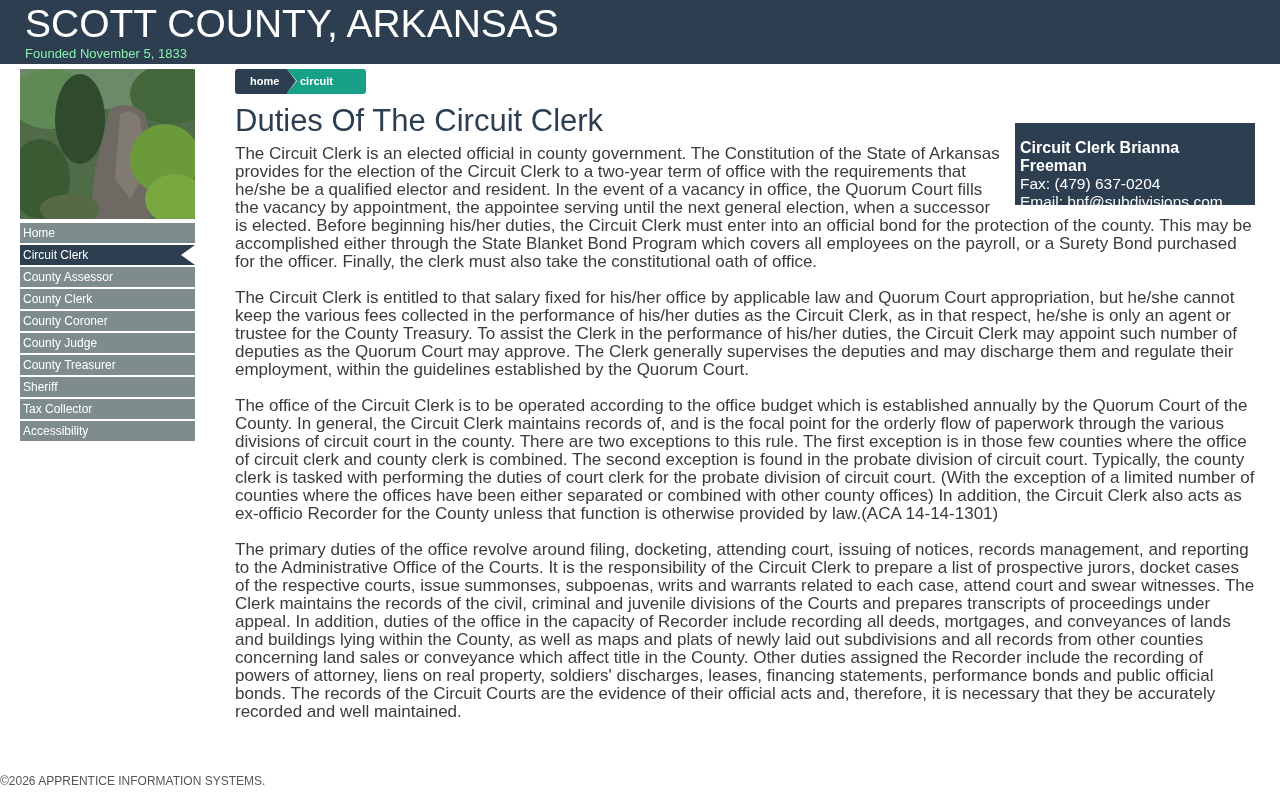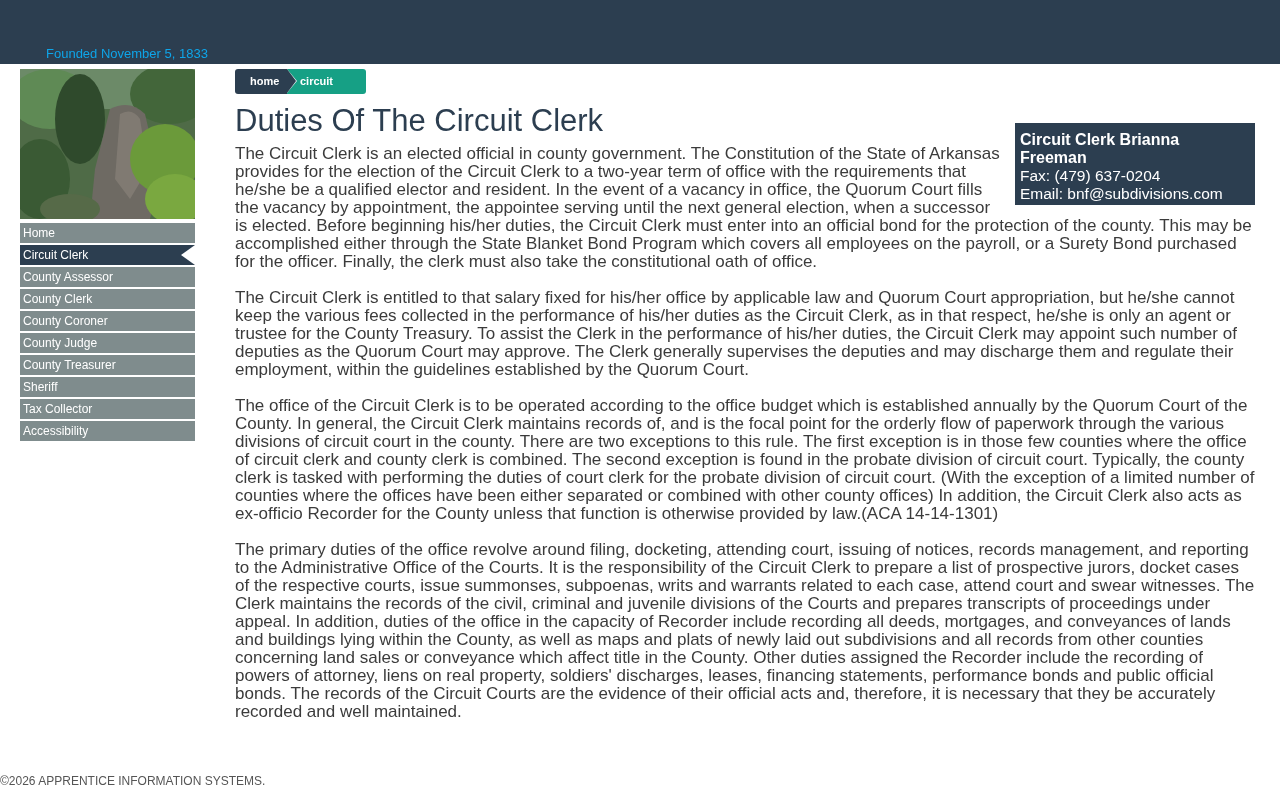--- a/index.html
+++ b/index.html
@@ -10,21 +10,21 @@
     position: absolute; left: 0; top: 0; width: 1280px; height: 64px;
     background: #2c3e50;
   }
   .site-title {
     position: absolute; left: 25px; top: 2px;
     font-size: 39px; color: #ffffff; font-weight: normal; letter-spacing: 0px;
     line-height: 44px;
   }
   .site-subtitle {
     position: absolute; left: 25px; top: 46px;
-    font-size: 13px; color: #0ea5e9; line-height: 16px; margin-left: 21px;
+    font-size: 13px; color: #86efac; line-height: 16px;
   }
 
   .sidebar { position: absolute; left: 20px; top: 69px; width: 175px; }
   .sidebar-photo {
     width: 175px; height: 150px; display: block; position: relative; overflow: hidden;
     background: linear-gradient(180deg, #4d6d48 0%, #3f5b3a 40%, #56703c 100%);
   }
   .nav { list-style: none; margin-top: 4px; }
   .nav-item {
     display: block; width: 175px; height: 20px; margin-bottom: 2px;
@@ -56,40 +56,41 @@
     border-left: 10px solid #ecf0f1; z-index: 1;
   }
 
   .page-title {
     position: absolute; left: 235px; top: 102px;
     font-size: 31px; font-weight: normal; color: #2c3e50; line-height: 38px;
   }
 
   .contact-box {
     position: absolute; left: 1015px; top: 123px; width: 240px; height: 82px;
-    background: #2c3e50; color: #ffffff; padding: 8px 5px; font-size: 15.5px; line-height: 18px;
+    background: #2c3e50; color: #ffffff; padding: 16px 5px; font-size: 15.5px; line-height: 18px;
   }
   .contact-name { font-weight: bold; font-size: 16px; }
 
   .content {
     position: absolute; left: 235px; top: 145px; width: 1020px;
     font-size: 17px; line-height: 18px; color: #3b3b3b;
   }
   .content p { margin-bottom: 18px; }
   .float-spacer { float: right; width: 250px; height: 72px; }
 
   .footer {
     position: absolute; left: 0; top: 774px; width: 1280px; 
     font-size: 12px; color: #555555;
   }
 </style>
 </head>
 <body>
 
 <div class="header">
+  <div class="site-title">SCOTT COUNTY, ARKANSAS</div>
   <div class="site-subtitle">Founded November 5, 1833</div>
 </div>
 
 <div class="sidebar">
   <div class="sidebar-photo" title="rock formation among pine trees">
     <svg width="175" height="150" viewBox="0 0 175 150">
       <rect x="0" y="0" width="175" height="150" fill="#4f6b47"></rect>
       <rect x="0" y="0" width="175" height="40" fill="#6c8a68"></rect>
       <ellipse cx="30" cy="30" rx="40" ry="30" fill="#5f8a55"></ellipse>
       <ellipse cx="150" cy="25" rx="40" ry="30" fill="#43663a"></ellipse>

